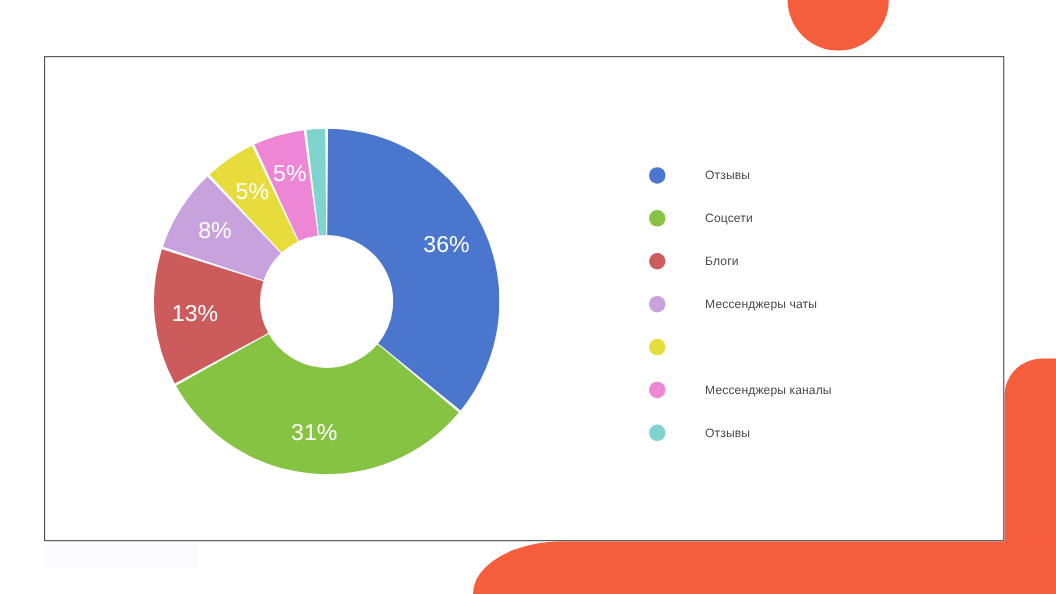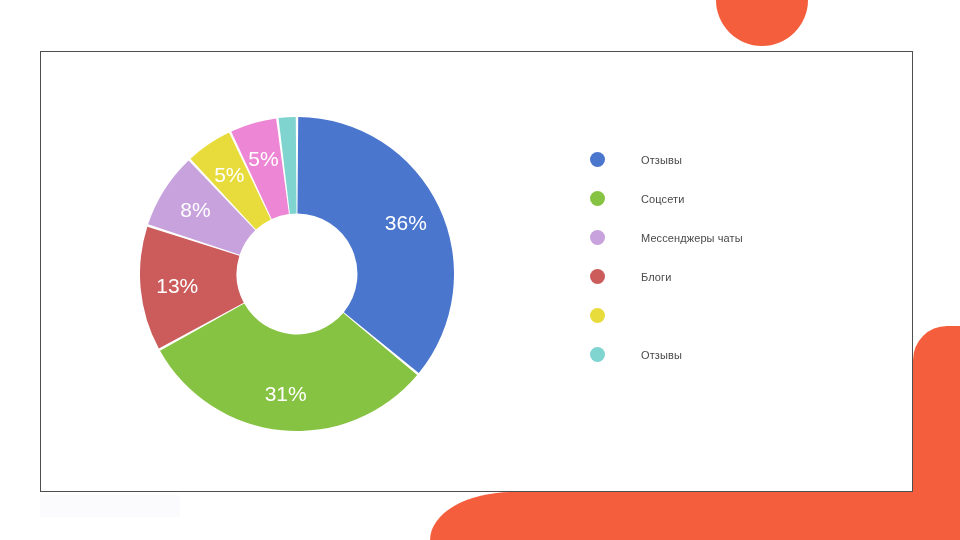--- a/index.html
+++ b/index.html
@@ -140,29 +140,33 @@
   <div class="legend">
     <div class="legend-row">
       <span class="legend-dot" style="background: rgb(74, 118, 206);"></span>
       <span class="legend-label">Отзывы</span>
     </div>
     <div class="legend-row">
       <span class="legend-dot" style="background: rgb(135, 195, 66);"></span>
       <span class="legend-label">Соцсети</span>
     </div>
     <div class="legend-row">
+      <span class="legend-dot" style="background: rgb(204, 92, 92);"></span>
+      <span class="legend-label">Блоги</span>
+    </div>
+    <div class="legend-row">
       <span class="legend-dot" style="background: rgb(200, 162, 220);"></span>
       <span class="legend-label">Мессенджеры чаты</span>
     </div>
     <div class="legend-row">
-      <span class="legend-dot" style="background: rgb(204, 92, 92);"></span>
-      <span class="legend-label">Блоги</span>
+      <span class="legend-dot" style="background: rgb(232, 220, 60);"></span>
     </div>
     <div class="legend-row">
-      <span class="legend-dot" style="background: rgb(232, 220, 60);"></span>
+      <span class="legend-dot" style="background: rgb(237, 134, 212);"></span>
+      <span class="legend-label">Мессенджеры каналы</span>
     </div>
     <div class="legend-row">
       <span class="legend-dot" style="background: rgb(127, 212, 208);"></span>
       <span class="legend-label">Отзывы</span>
     </div>
   </div>
 
 </div>
 
 </body></html>

